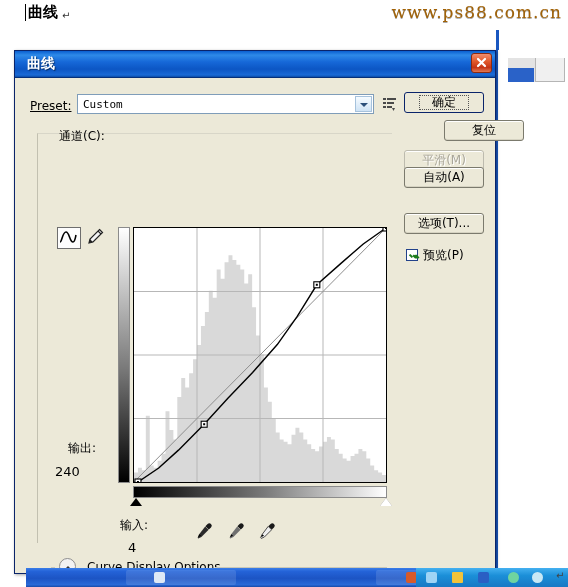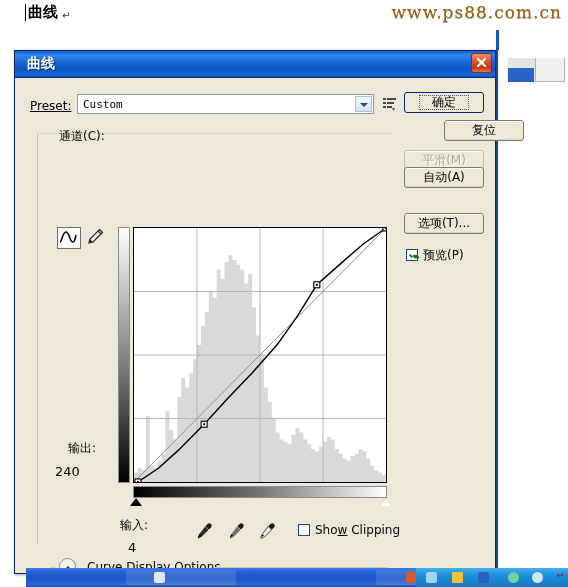--- a/index.html
+++ b/index.html
@@ -328,23 +328,20 @@
       <path d="M14.6 3.0 a2.4 2.4 0 0 1 3.4 3.4 l-2.2 2.2 l-3.4 -3.4 z" fill="#1a1a1a"></path>
       <path d="M12.2 5.4 l3.4 3.4 l-7.2 7.2 l-3.2 1.4 l-0.6 -0.6 l1.4 -3.2 z" fill="#6f6f6f"></path>
       <path d="M5.2 15.8 l1.2 -2.6 l1.6 1.6 l-2.6 1.2 z" fill="#000"></path>
     </svg>
     <svg class="eyedrop" id="eye-white" viewBox="0 0 20 20">
       <path d="M14.6 3.0 a2.4 2.4 0 0 1 3.4 3.4 l-2.2 2.2 l-3.4 -3.4 z" fill="#1a1a1a"></path>
       <path d="M12.2 5.4 l3.4 3.4 l-7.2 7.2 l-3.2 1.4 l-0.6 -0.6 l1.4 -3.2 z" fill="#efefef" stroke="#222" stroke-width="0.8"></path>
       <path d="M5.2 15.8 l1.2 -2.6 l1.6 1.6 l-2.6 1.2 z" fill="#000"></path>
     </svg>
 
-    <div id="show-clipping">
-      <span class="cbx"></span><span class="lbl">Sho<span class="udl">w</span> Clipping</span>
-    </div>
 
     <div id="cdo-toggle"></div>
     <div id="cdo-rule-l"></div>
     <div id="cdo-title" class="lbl">Curve Display Options</div>
     <div id="cdo-rule"></div>
 
     <div class="btn primary" id="btn-ok">
       <span class="inner">确定</span>
     </div>
     <div class="btn" id="btn-reset">

